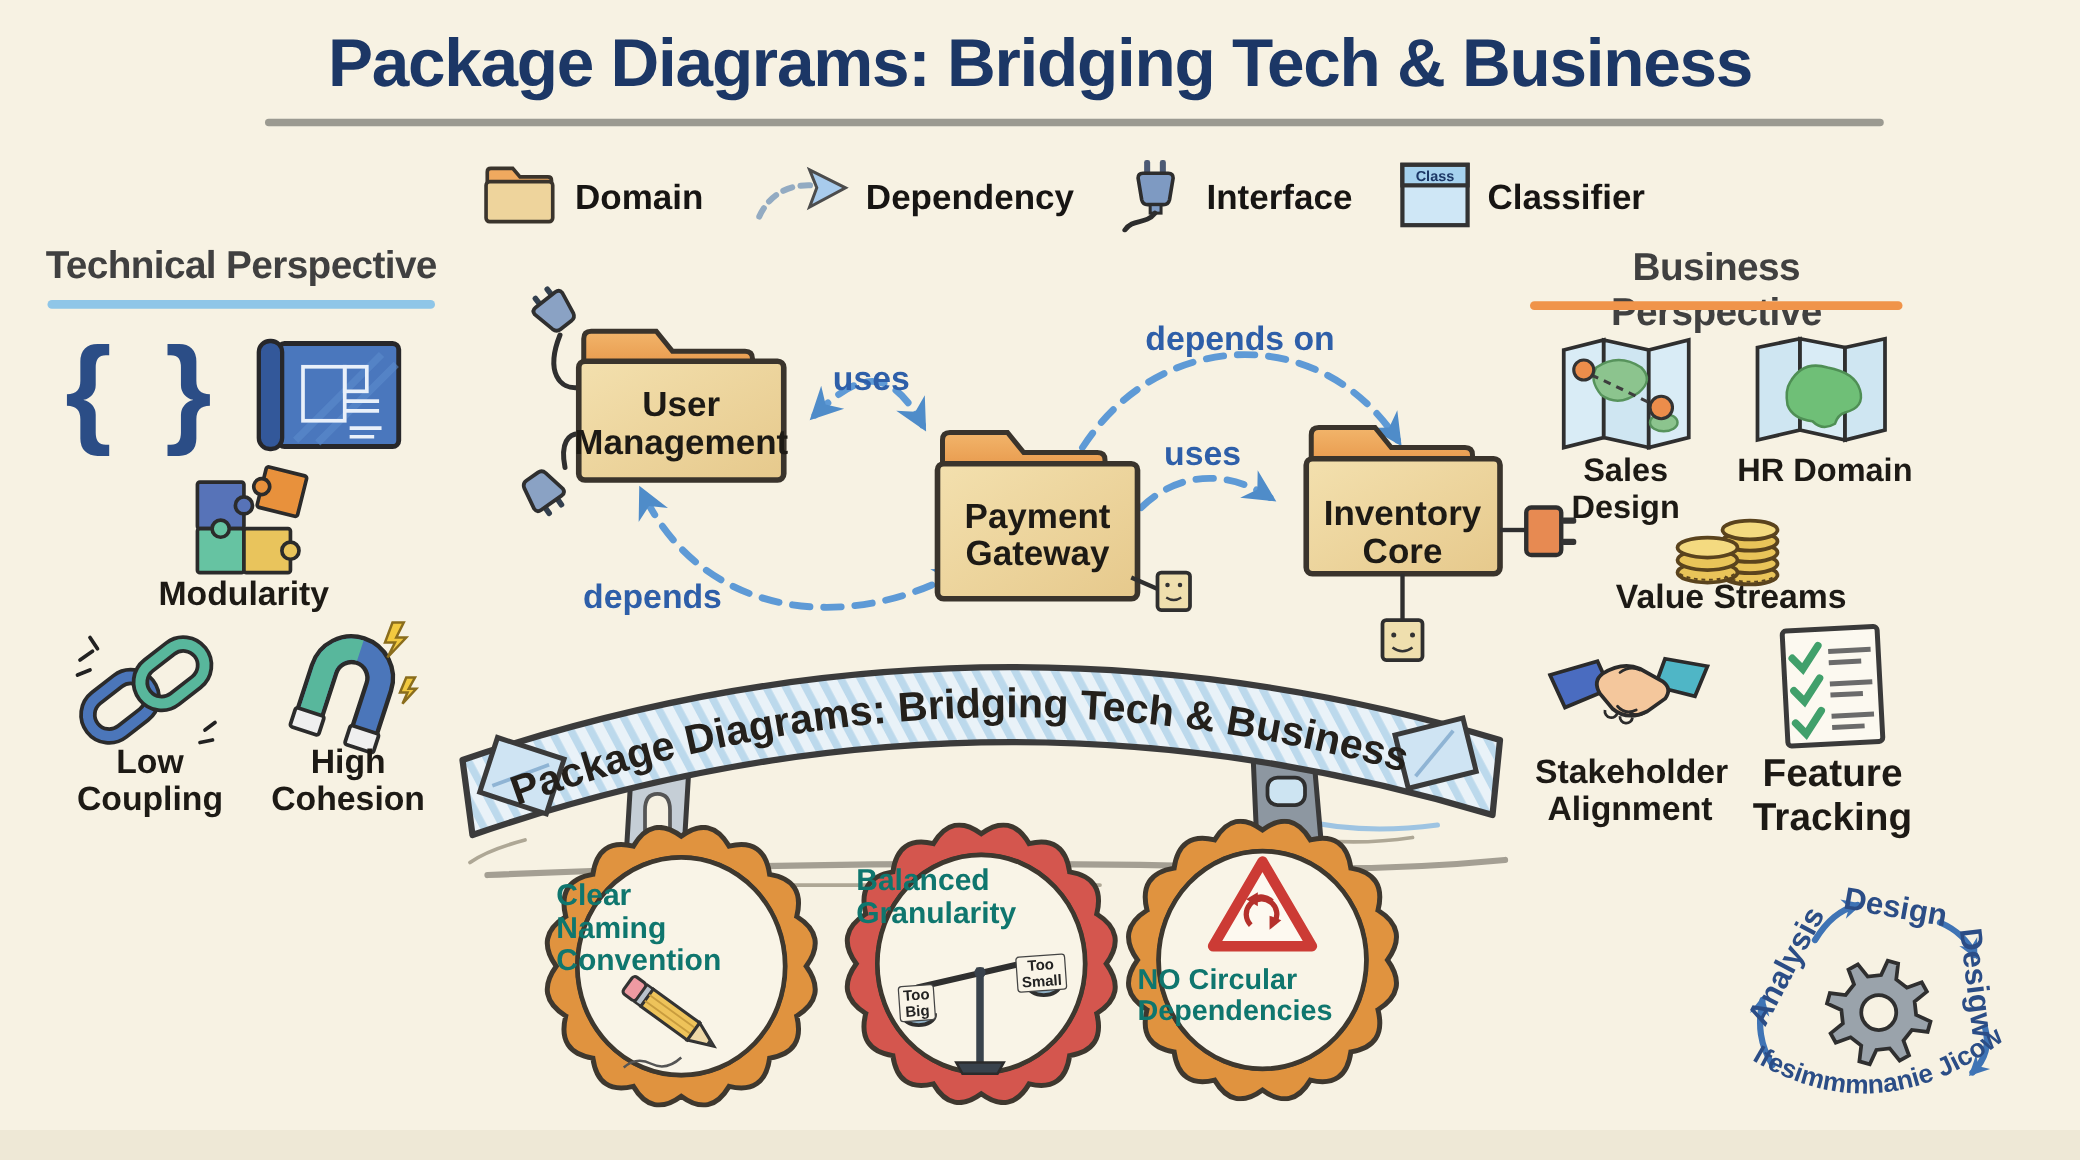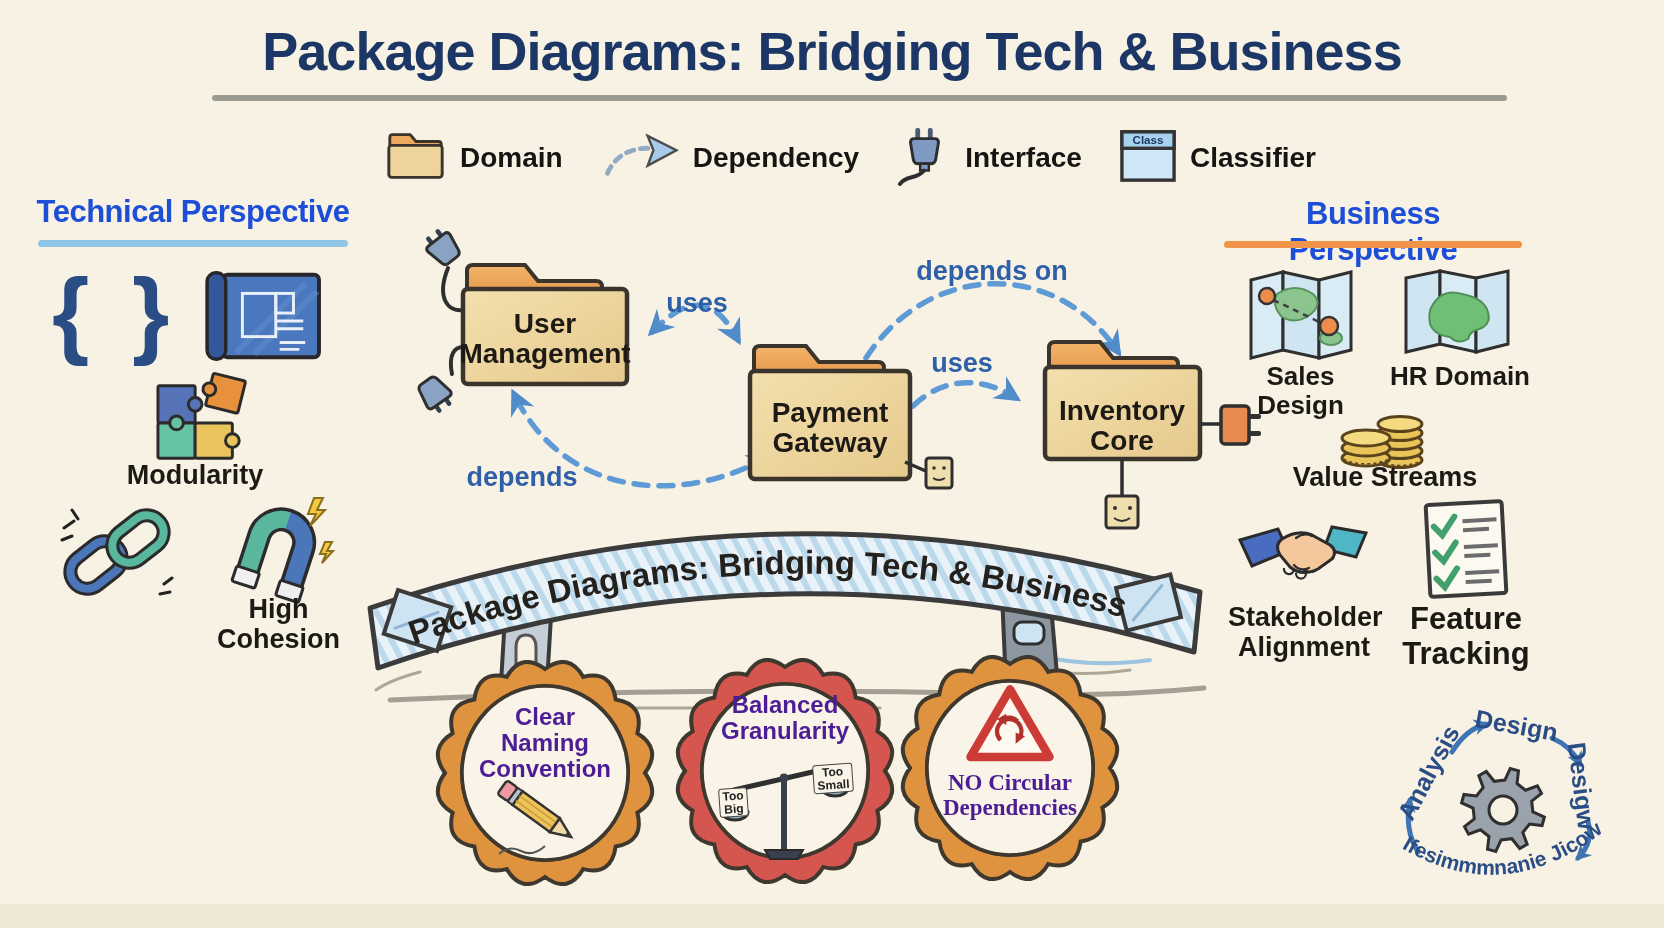--- a/index.html
+++ b/index.html
@@ -5,27 +5,27 @@
   html,body{margin:0;padding:0;background:#d8d2c2;font-family:"Liberation Sans",sans-serif;}
   #canvas{position:relative;width:1664px;height:928px;background:#f7f2e3;overflow:hidden;margin:0 auto;}
   .abs{position:absolute;}
   .lbl{font-weight:700;color:#1d1a15;text-align:center;white-space:pre-line;line-height:1.12;}
   #page-title{left:0;top:20px;width:1664px;text-align:center;font-size:54px;font-weight:700;
     color:#1c3766;letter-spacing:-1px;}
   #title-underline{left:212px;top:95px;width:1295px;height:6px;background:#8b8b83;border-radius:3px;opacity:.85;}
   #legend{left:384px;top:122px;width:800px;height:72px;display:flex;align-items:center;gap:36px;}
   .legend-item{display:flex;align-items:center;gap:12px;}
   .legend-label{font-size:28px;font-weight:700;color:#171513;}
-  .col-head{font-size:31px;font-weight:700;color:#1d4ed8;text-align:center;letter-spacing:-.5px;}
+  .col-head{font-size:31px;font-weight:700;color:#404040;text-align:center;letter-spacing:-.5px;}
   .underline{height:7px;border-radius:4px;}
   #braces{font-size:96px;font-weight:700;color:#2b4d86;letter-spacing:8px;}
   .badge{position:absolute;width:220px;height:226px;}
   .badge svg{position:absolute;left:0;top:0;}
-  .badge-text{position:absolute;left:10px;right:10px;text-align:center;font-weight:700;
-    color:#4c1d95;white-space:pre-line;line-height:1.08;font-size:24px;}
+  .badge-text{position:absolute;left:10px;right:10px;font-weight:700;
+    color:#0f766e;white-space:pre-line;line-height:1.08;font-size:24px;}
   .scale-tag{position:absolute;font-size:12px;font-weight:700;color:#222;text-align:center;
     white-space:pre-line;line-height:1.05;background:#f9f4e7;border:1.5px solid #444;
     border-radius:3px;padding:1px 3px;transform:rotate(-4deg);}
   svg text{font-family:"Liberation Sans",sans-serif;}
   .pkg-txt{font-size:28px;font-weight:700;fill:#1d1a15;text-anchor:middle;}
   .rel-txt{font-size:27px;font-weight:700;fill:#2e5fa9;text-anchor:middle;}
   .bridge-txt{font-size:33px;font-weight:700;fill:#24201b;}
   .cyc-txt{font-size:25px;font-weight:700;fill:#2b4d86;text-anchor:middle;}
   .cyc-txt-sm{font-size:21px;font-weight:700;fill:#2b4d86;}
   #bottom-band{left:0;bottom:0;width:1664px;height:24px;background:#e9e2cf;opacity:.65;}
@@ -128,20 +128,22 @@
         <path d="M34,88 L34,48 A 23,23 0 0 1 80,48 L80,88" fill="none" stroke="#2b2b2b" stroke-width="24" stroke-linecap="butt"></path>
         <path d="M34,88 L34,48 A 23,23 0 0 1 80,48 L80,88" fill="none" stroke="#4b76ba" stroke-width="17"></path>
         <path d="M34,88 L34,48 A 23,23 0 0 1 57,25" fill="none" stroke="#58b79c" stroke-width="17"></path>
         <rect x="22" y="84" width="24" height="16" rx="2" fill="#efefef" stroke="#2b2b2b" stroke-width="3"></rect>
         <rect x="68" y="84" width="24" height="16" rx="2" fill="#efefef" stroke="#2b2b2b" stroke-width="3"></rect>
       </g>
       <polygon points="92,4 101,4 95,16 103,16 88,32 94,20 86,20" fill="#f2c93f" stroke="#8a6d1d" stroke-width="2"></polygon>
       <polygon points="103,48 110,48 105,57 111,57 100,69 104,60 98,60" fill="#f2c93f" stroke="#8a6d1d" stroke-width="2"></polygon>
     </svg>
   </div>
+  <div class="abs lbl" style="left:35px;top:594px;width:170px;font-size:27px;">Low
+Coupling</div>
   <div class="abs lbl" style="left:196px;top:594px;width:165px;font-size:27px;">High
 Cohesion</div>
 
   <div class="abs col-head" style="left:1218px;top:196px;width:310px;">Business Perspective</div>
   <div class="abs underline" style="left:1224px;top:241px;width:298px;background:#f0944a;"></div>
 
   <div class="abs" style="left:1247px;top:264px;">
     <svg width="108" height="98" viewBox="0 0 108 98">
       <polygon points="4,16 36,8 36,86 4,94" fill="#d9ecf6" stroke="#2f2f2f" stroke-width="3"></polygon>
       <polygon points="36,8 72,16 72,94 36,86" fill="#cfe6f2" stroke="#2f2f2f" stroke-width="3"></polygon>
@@ -378,21 +380,21 @@
       <path fill="#e0933f" fill-rule="evenodd" stroke="#3e382f" stroke-width="4" d="M210.0,113.0 Q227.5,137.2 202.4,152.8 Q209.6,181.8 180.7,186.5 Q176.6,215.9 148.3,209.1 Q133.4,234.4 110.0,217.0 Q86.6,234.4 71.7,209.1 Q43.4,215.9 39.3,186.5 Q10.4,181.8 17.6,152.8 Q-7.5,137.2 10.0,113.0 Q-7.5,88.8 17.6,73.2 Q10.4,44.2 39.3,39.5 Q43.4,10.1 71.7,16.9 Q86.6,-8.4 110.0,9.0 Q133.4,-8.4 148.3,16.9 Q176.6,10.1 180.7,39.5 Q209.6,44.2 202.4,73.2 Q227.5,88.8 210.0,113.0 Z M193,113 A83,87 0 1 0 27,113 A83,87 0 1 0 193,113 Z"></path>
       <ellipse cx="110" cy="113" rx="83" ry="87" fill="#f9f4e7" stroke="#3e382f" stroke-width="3.5"></ellipse>
     </svg>
     <svg class="abs" style="left:63px;top:26px;" width="94" height="88" viewBox="0 0 100 92">
       <path d="M50,8 L92,80 L8,80 Z" fill="#fdf9f0" stroke="#cc3b35" stroke-width="9" stroke-linejoin="round"></path>
       <path d="M40,62 A13,13 0 1 1 60,60" fill="none" stroke="#b5312c" stroke-width="4.5"></path>
       <polygon points="56,54 66,58 56,66" fill="#b5312c"></polygon>
       <path d="M58,42 A13,13 0 0 0 42,40" fill="none" stroke="#b5312c" stroke-width="4.5"></path>
       <polygon points="46,34 36,40 46,46" fill="#b5312c"></polygon>
     </svg>
-    <div class="badge-text" style="top:116px;font-size:23px;font-family:Liberation Serif, serif;">NO Circular
+    <div class="badge-text" style="top:116px;font-size:23px;">NO Circular
 Dependencies</div>
   </div>
 
   <svg class="abs" style="left:1332px;top:654px;" width="332" height="272" viewBox="0 0 332 272">
     <path fill="#9aa3ab" fill-rule="evenodd" stroke="#2f2f2f" stroke-width="3" d="M200.9,157.9 L212.4,163.2 L210.1,171.5 L197.5,170.0 L190.8,178.5 L195.2,190.4 L187.7,194.5 L179.8,184.7 L169.1,185.9 L163.8,197.4 L155.5,195.1 L157.0,182.5 L148.5,175.8 L136.6,180.2 L132.5,172.7 L142.3,164.8 L141.1,154.1 L129.6,148.8 L131.9,140.5 L144.5,142.0 L151.2,133.5 L146.8,121.6 L154.3,117.5 L162.2,127.3 L172.9,126.1 L178.2,114.6 L186.5,116.9 L185.0,129.5 L193.5,136.2 L205.4,131.8 L209.5,139.3 L199.7,147.2 Z M185,156 A14,14 0 1 0 157,156 A14,14 0 1 0 185,156 Z"></path>
     <g fill="none" stroke="#3f74b5" stroke-width="5" stroke-linecap="round">
       <path d="M120,98 C130,82 140,74 154,70" marker-end="url(#ahc)"></path>
       <path d="M220,84 C234,90 242,98 248,110" marker-end="url(#ahc)"></path>
       <path d="M256,168 C260,182 256,194 246,204" marker-end="url(#ahc)"></path>
       <path d="M86,198 C76,182 74,166 78,146" marker-end="url(#ahc)"></path>

